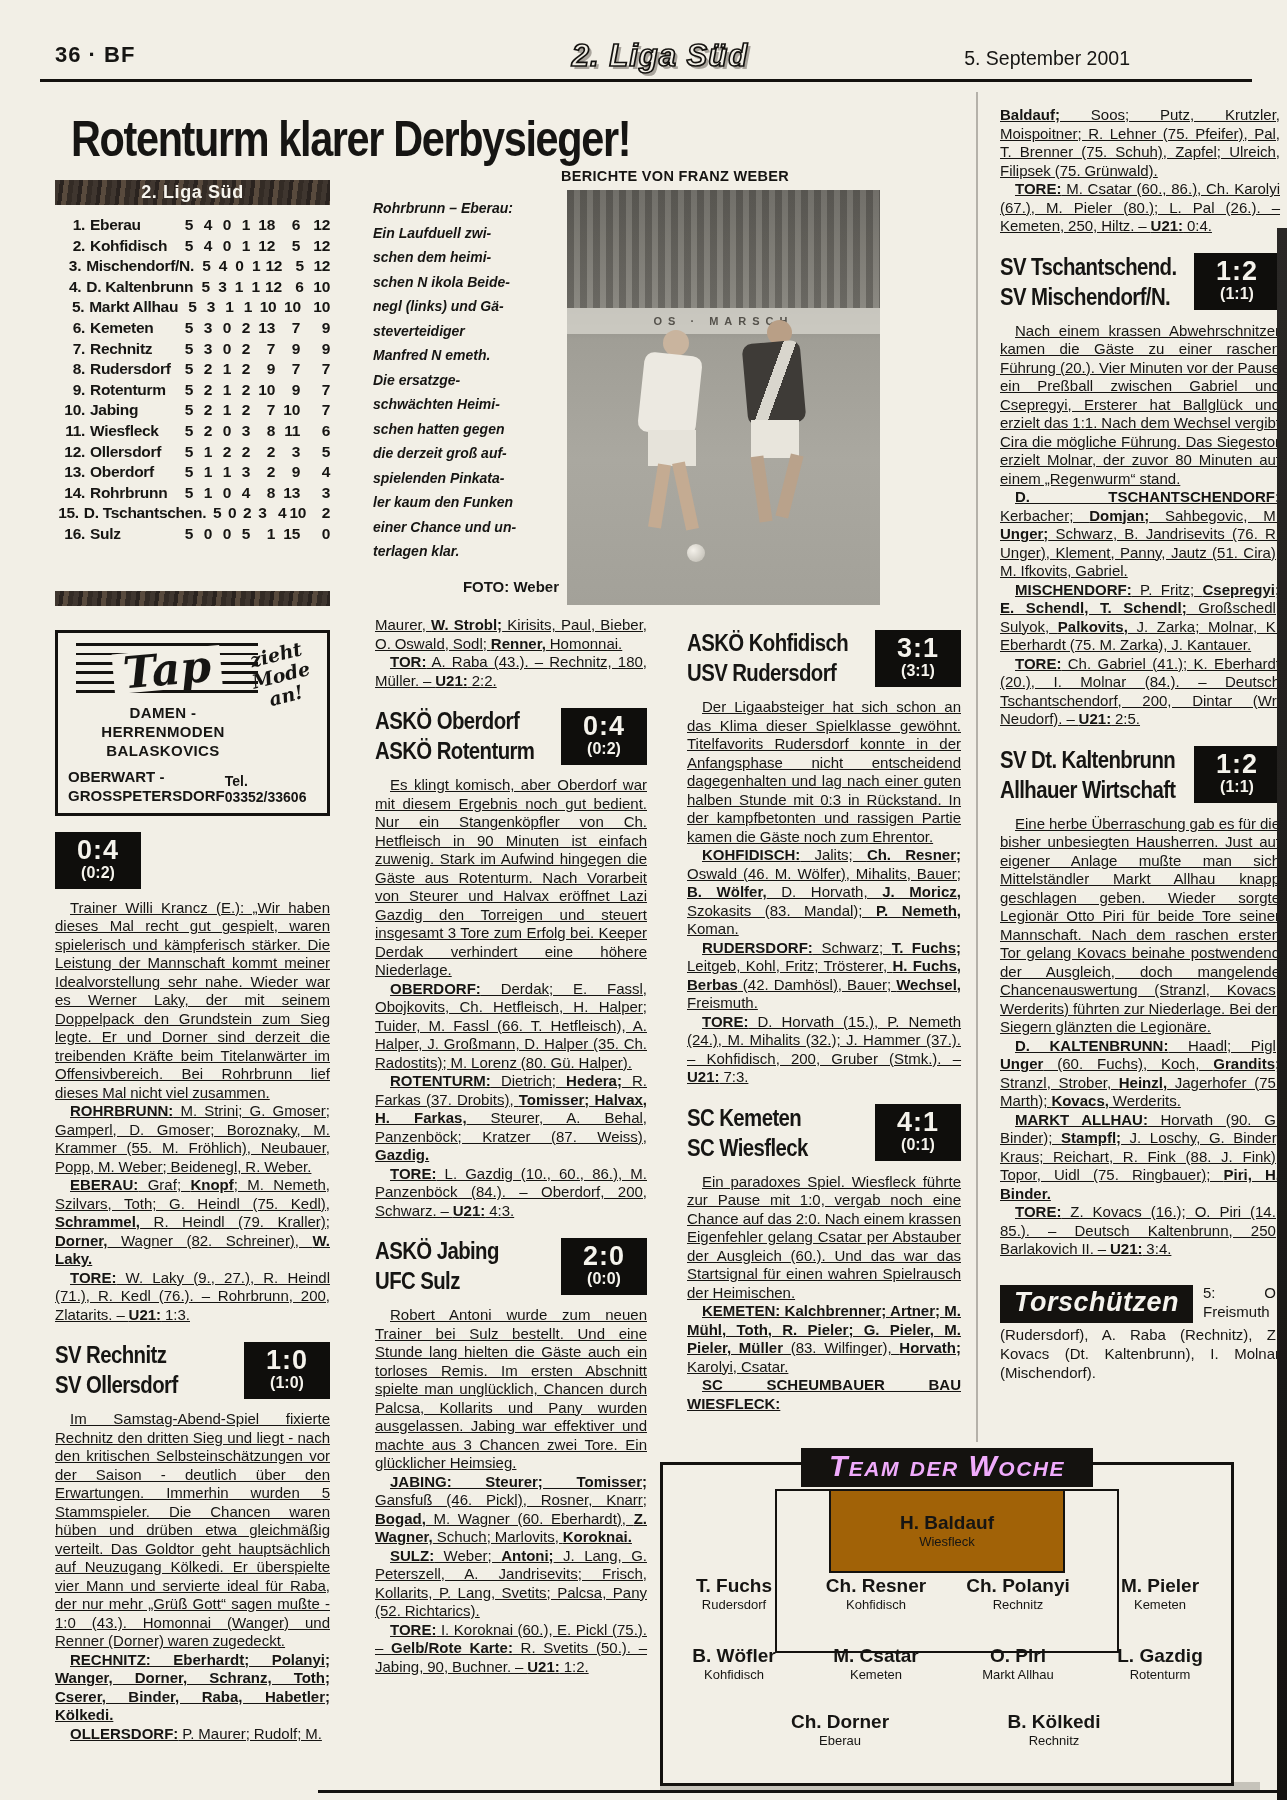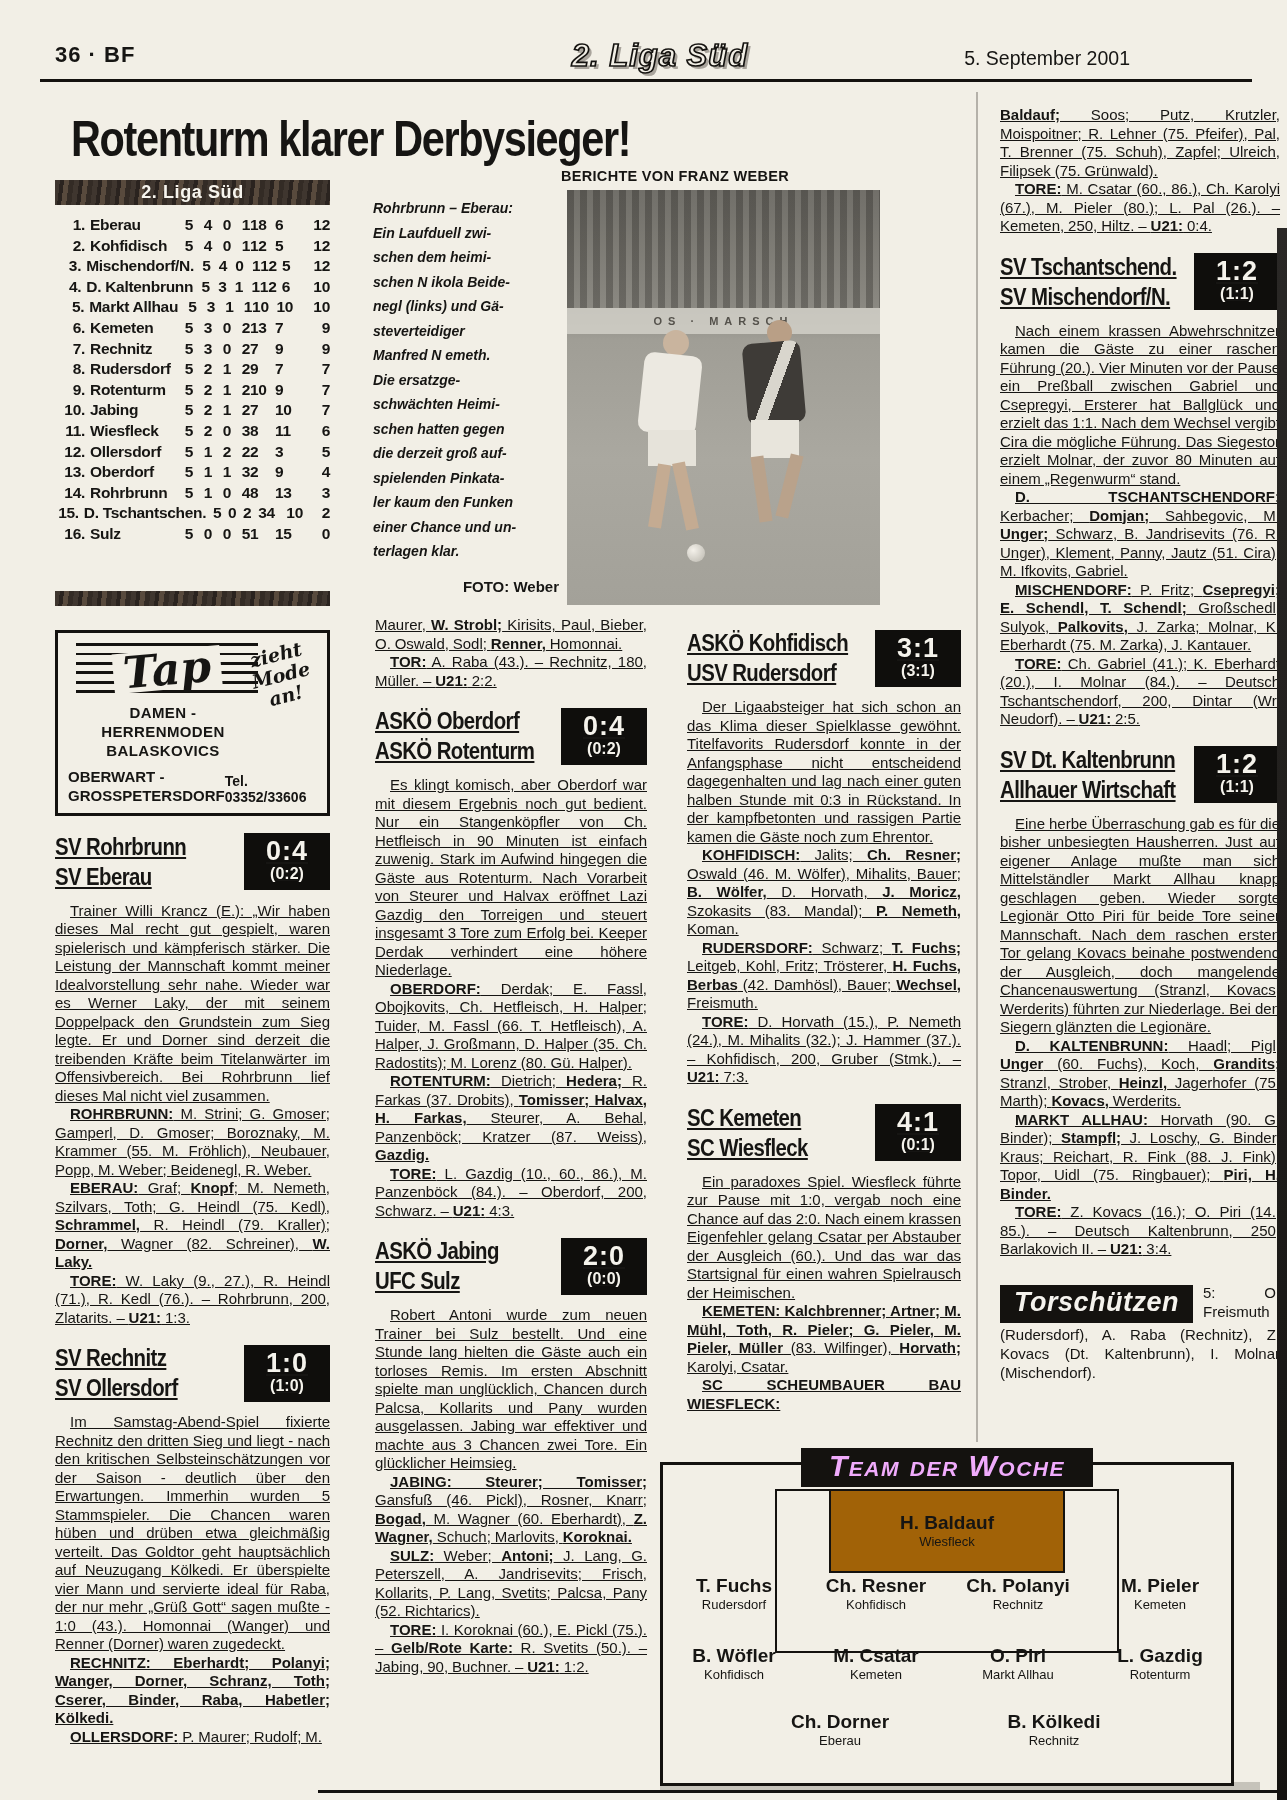--- a/index.html
+++ b/index.html
@@ -31,21 +31,21 @@
   
   #col1{position:absolute;left:55px;top:180px;width:275px;}
   .tbar{height:25px;display:flex;align-items:center;justify-content:center;
     color:#f7f5ee;font-weight:700;font-size:18px;letter-spacing:.6px;
     background:repeating-linear-gradient(97deg,#3f362f 0 5px,#2a231f 5px 9px,#584a3d 9px 14px,#332b25 14px 19px);}
   #table-rows{padding-top:10px;}
   .trow{display:flex;font-weight:700;font-size:15.5px;line-height:20.6px;letter-spacing:-.3px;}
   .tpos{width:30px;text-align:right;}
   .tname{flex:1;margin-left:5px;white-space:nowrap;}
   .tn{width:19px;text-align:right;}
-  .tgf,.tga{width:25px;text-align:left;}
+  .tgf,.tga{width:25px;text-align:right;}
   .tpts{width:30px;text-align:right;}
   .sepbar{height:15px;margin-top:46px;
     background:repeating-linear-gradient(97deg,#3f362f 0 5px,#2a231f 5px 9px,#584a3d 9px 14px,#332b25 14px 19px);}
   
   #ad{margin-top:24px;border:3px solid #14120f;padding:8px 10px 8px;}
   .ad-top{display:flex;}
   .ad-left{width:215px;}
   .ad-logo{position:relative;height:56px;margin:2px 0 4px 8px;
     background:repeating-linear-gradient(to bottom,#14120f 0 2.5px,transparent 2.5px 9.5px);}
   .ad-logo .tap{position:absolute;left:50%;top:50%;transform:translate(-50%,-54%) rotate(-5deg);
@@ -84,21 +84,21 @@
   #ball{position:absolute;left:120px;top:354px;width:18px;height:18px;border-radius:50%;
     background:radial-gradient(circle at 35% 35%,#f4f1ea,#b9b6ad);}
   
   #col2{position:absolute;left:375px;top:616px;width:272px;}
   #col3{position:absolute;left:687px;top:612px;width:274px;}
   #col4{position:absolute;left:1000px;top:106px;width:280px;}
   .para{margin:0;text-align:justify;text-indent:15px;font-size:15px;line-height:18.5px;
     word-spacing:-.3px;hyphens:auto;text-decoration:underline;}
   .noindent{text-indent:0;}
   .match{margin-top:16px;}
-  .match-head{display:flex;justify-content:space-between;align-items:center;margin-bottom:10px;text-decoration:underline;}
+  .match-head{display:flex;justify-content:space-between;align-items:center;margin-bottom:10px;}
   .match-teams{flex:1;min-width:0;}
   .match-teams .t{font-weight:700;font-size:24px;line-height:30px;letter-spacing:-.7px;
     white-space:nowrap;transform:scaleX(.85);transform-origin:left center;}
   .scorebox{flex:0 0 82px;background:#0f0e0c;color:#f5f3ec;text-align:center;padding:5px 2px 7px;}
   .scorebox .s{font-weight:700;font-size:27px;line-height:27px;letter-spacing:1px;}
   .scorebox .h{font-weight:700;font-size:16px;line-height:18px;}
   
   .tsch-p{margin:24px 0 0;font-size:15px;line-height:19px;text-align:justify;}
   .tsch-label{float:left;background:#14120f;color:#f5f3ee;font-style:italic;font-weight:700;
     font-size:27px;line-height:31px;padding:2px 14px 5px;margin:2px 10px 2px 0;letter-spacing:.5px;}
@@ -386,24 +386,20 @@
 an!</div>
     </div>
     <div class="ad-bottom">
       <div class="ad-city"><span>OBERWART -</span><br><span>GROSSPETERSDORF</span></div>
       <div class="ad-phone">Tel. 03352/33606</div>
     </div>
   </div>
   <div class="match-col">
   <section class="match">
     <div class="match-head">
-      <div class="match-teams">
-        <div class="t home">SV Rohrbrunn</div>
-        <div class="t away">SV Eberau</div>
-      </div>
       <div class="scorebox">
         <div class="s">0:4</div>
         <div class="h">(0:2)</div>
       </div>
     </div>
     <div class="match-body">
           <p class="para">Trainer Willi Krancz (E.): „Wir haben dieses Mal recht gut gespielt, waren spielerisch und kämpferisch stärker. Die Leistung der Mannschaft kommt meiner Idealvorstellung sehr nahe. Wieder war es Werner Laky, der mit seinem Doppelpack den Grundstein zum Sieg legte. Er und Dorner sind derzeit die treibenden Kräfte beim Titelanwärter im Offensivbereich. Bei Rohrbrunn lief dieses Mal nicht viel zusammen.</p>
           <p class="para"><b>ROHRBRUNN:</b> M. Strini; G. Gmoser; Gamperl, D. Gmoser; Boroznaky, M. Krammer (55. M. Fröhlich), Neubauer, Popp, M. Weber; Beidenegl, R. Weber.</p>
           <p class="para"><b>EBERAU:</b> Graf; <b>Knopf</b>; M. Nemeth, Szilvars, Toth; G. Heindl (75. Kedl), <b>Schrammel,</b> R. Heindl (79. Kraller); <b>Dorner,</b> Wagner (82. Schreiner), <b>W. Laky.</b></p>
           <p class="para"><b>TORE:</b> W. Laky (9., 27.), R. Heindl (71.), R. Kedl (76.). – Rohrbrunn, 200, Zlatarits. – <b>U21:</b> 1:3.</p>

